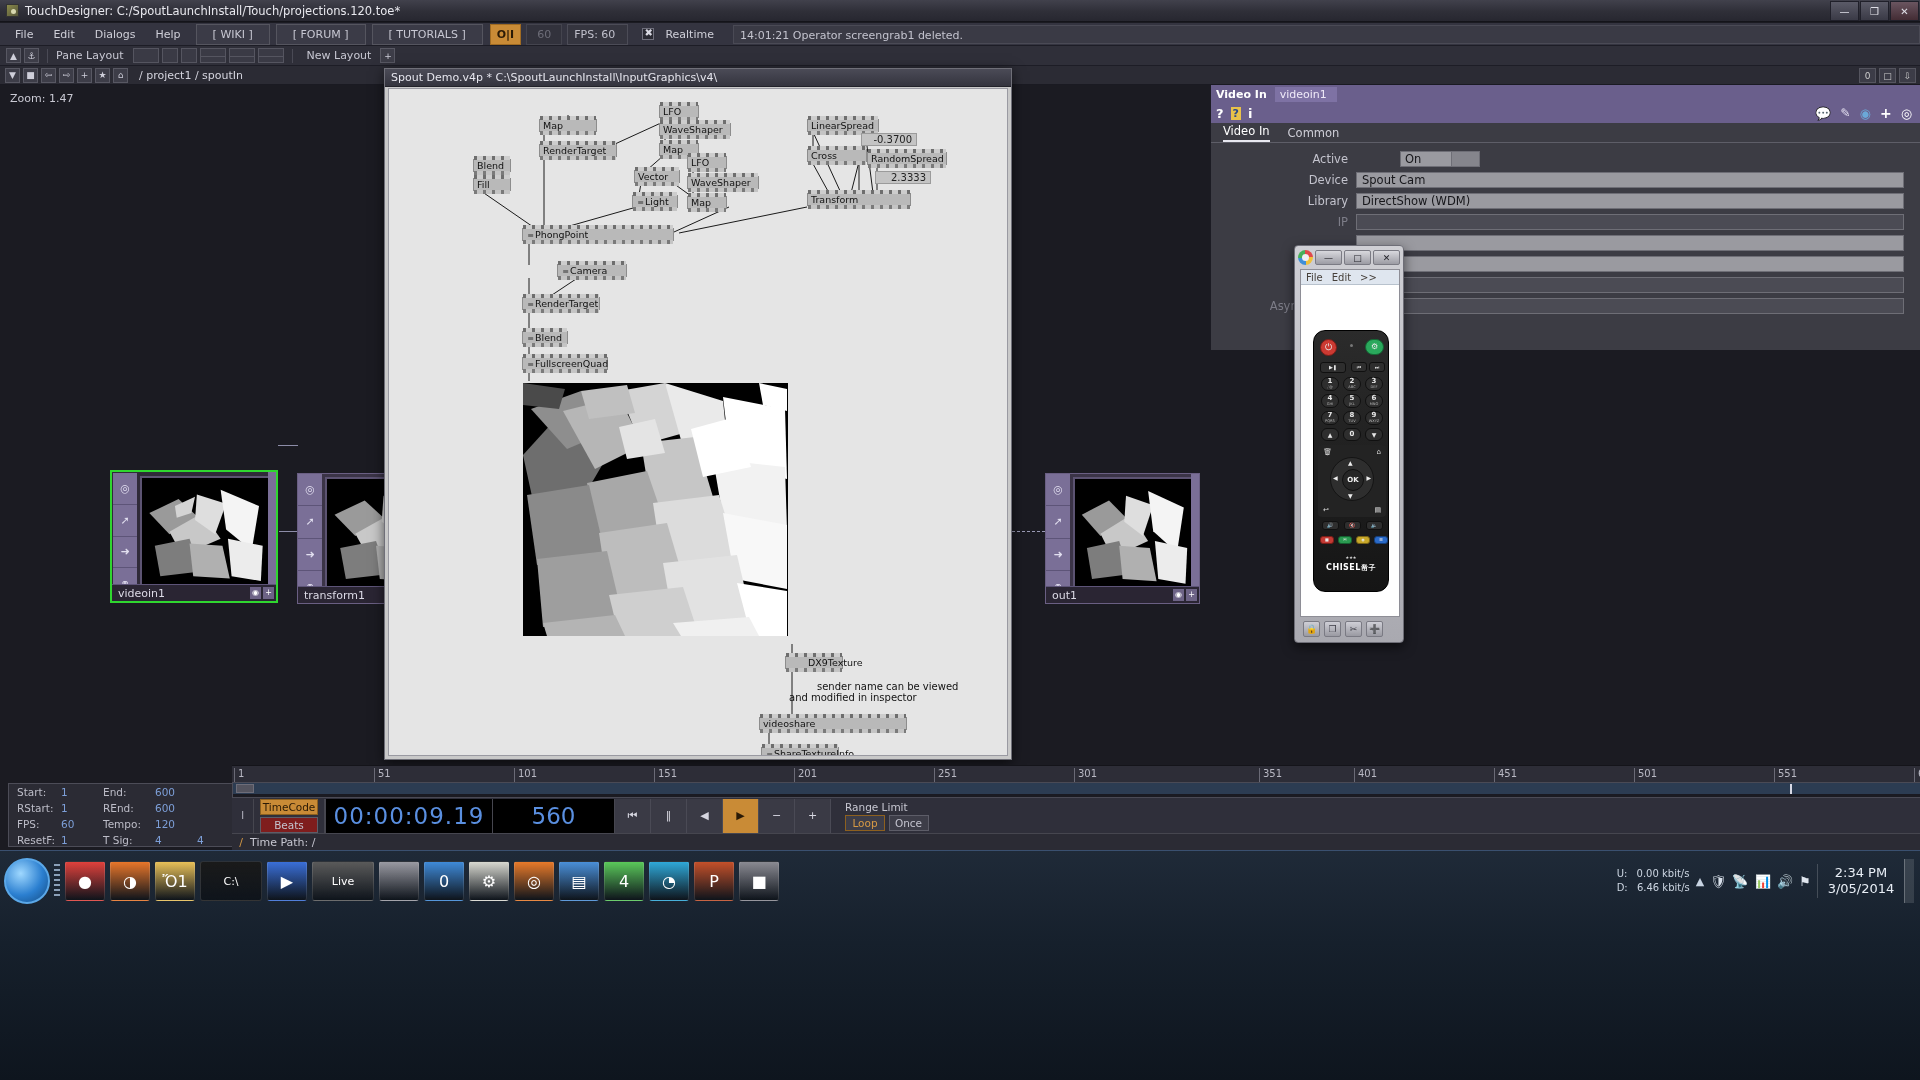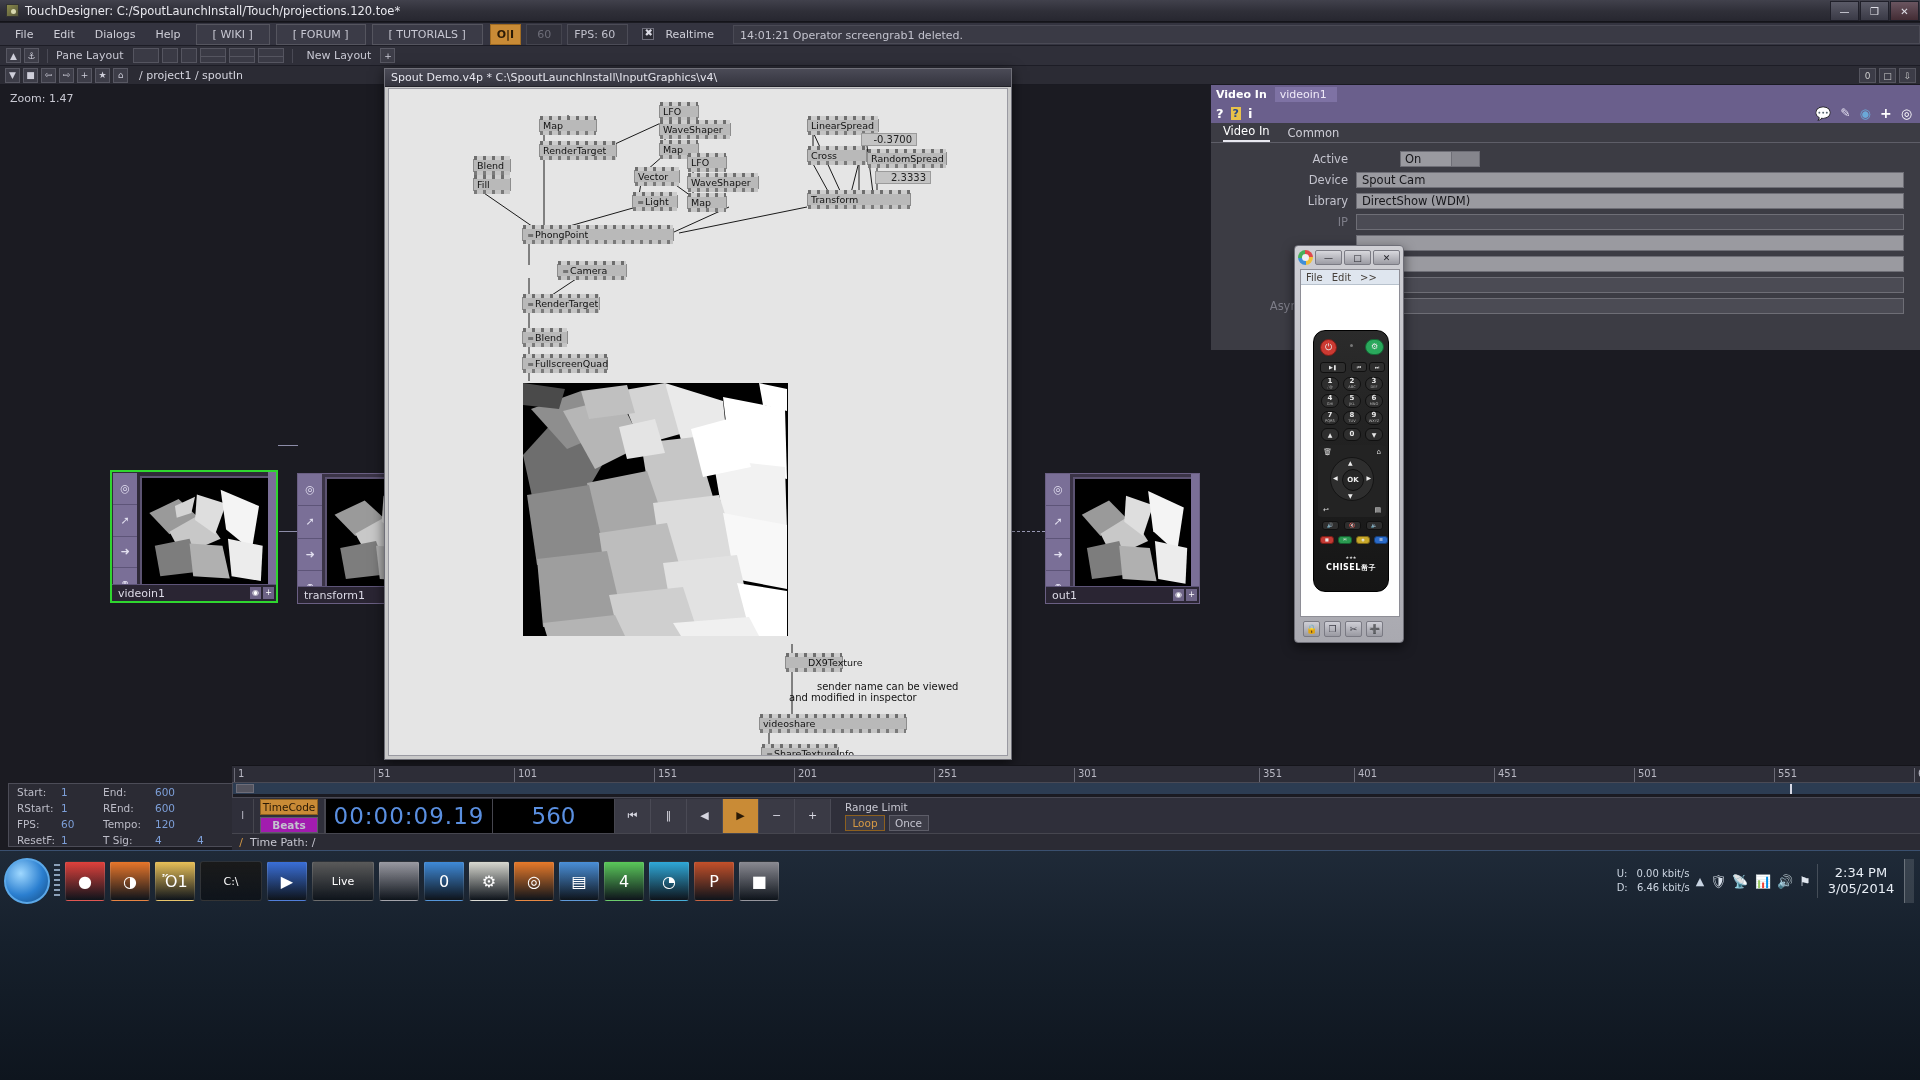--- a/index.html
+++ b/index.html
@@ -191,21 +191,21 @@
   #infobox .k2 { width:52px; color:#bdbdc8; }
   #infobox .v2 { width:42px; color:#7d9fd8; }
   #infobox .v3 { color:#7d9fd8; }
 
   #transport { position:absolute; left:232px; top:32px; width:1688px; height:36px;
     background:#2f2f3a; border-top:1px solid #4a4a55; display:flex; align-items:center; gap:0; }
   .tgroup { height:34px; display:flex; align-items:center; border-right:1px solid #46464f; }
   .modebtn { width:58px; height:16px; font-size:10.5px; text-align:center; line-height:15px;
     border:1px solid #5d5d68; }
   .modebtn.act { background:#c98b36; color:#2a1a06; border-color:#8d601f; }
-  .modebtn.off { background:#a21caf; color:#c3c3ce;font-weight:bold; }
+  .modebtn.off { background:#7f1d1d; color:#c3c3ce; }
   #tccell { width:168px; height:34px; background:#000; color:#5a8fe0; font-size:23px;
     display:flex; align-items:center; justify-content:center; letter-spacing:1px;
     border-left:1px solid #46464f; border-right:1px solid #46464f; }
   #frcell { width:122px; height:34px; background:#000; color:#5a8fe0; font-size:23px;
     display:flex; align-items:center; justify-content:center;
     border-right:1px solid #46464f; }
   .tbtn { width:36px; height:34px; background:#3a3a45; border-right:1px solid #4a4a55;
     display:flex;align-items:center;justify-content:center; color:#d6d6e0; font-size:11px; }
   .tbtn.play { background:#c98b36; color:#2a1a06; }
   #rangelimit { margin-left:14px; }

